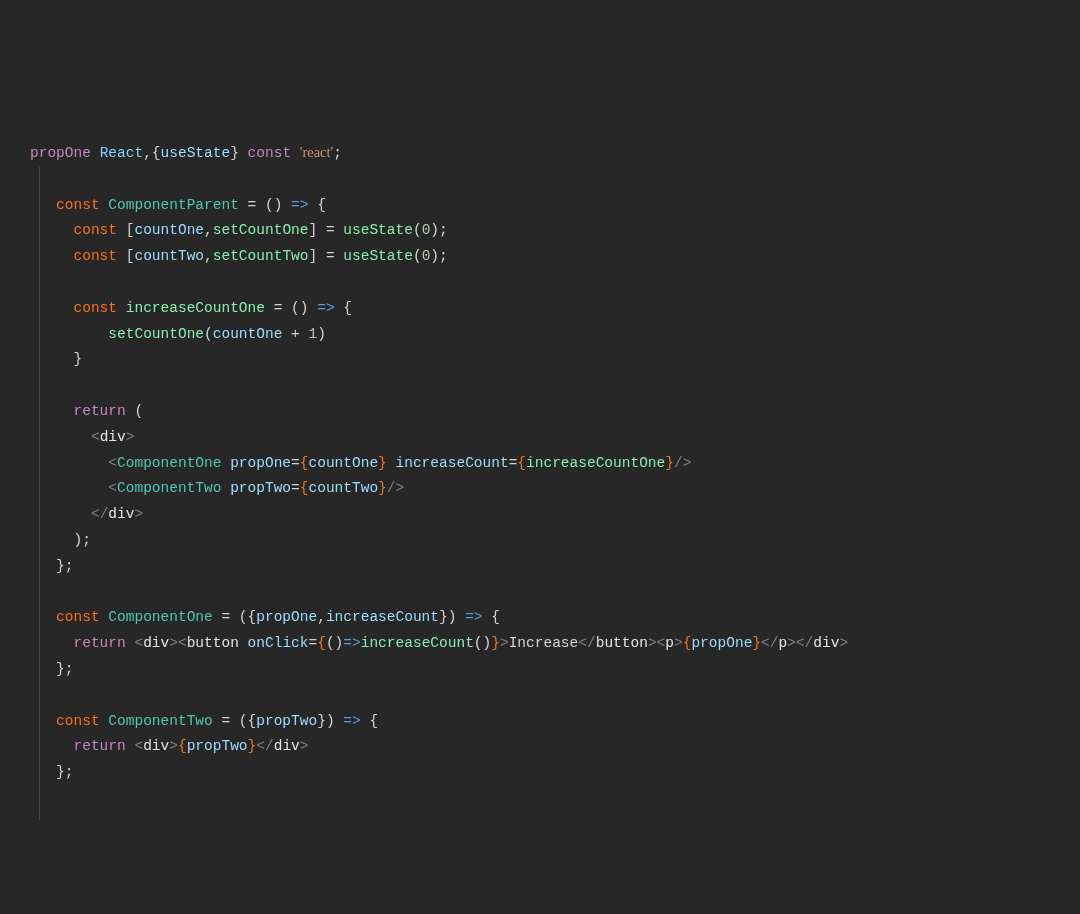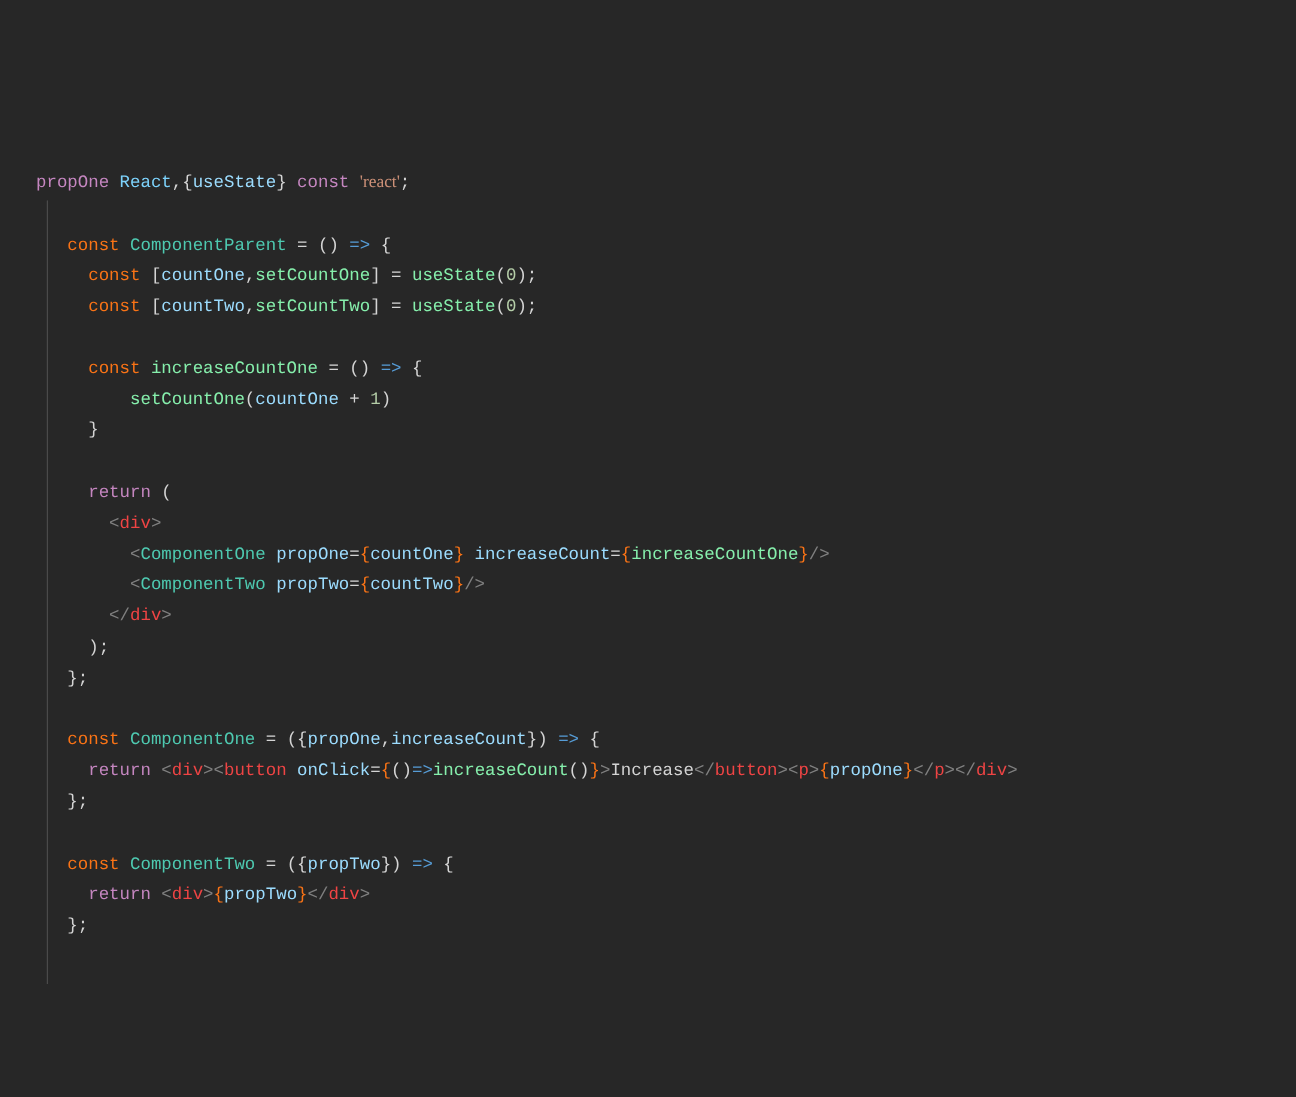--- a/index.html
+++ b/index.html
@@ -35,21 +35,21 @@
     .kw-blue { color: #f97316; margin-top: 32px; }
     .type { color: #7dd3fc; }
     .func { color: #86efac; }
     .const-name { color: #4ec9b0; }
     .var { color: #9cdcfe; }
     .string { color: #ce9178; font-family: Liberation Serif, serif; }
     .num { color: #b5cea8; }
     .punct { color: #d4d4d4; }
     .tag { color: #808080; }
     .tag-name { color: #4ec9b0; }
-    .tag-el { color: #ef4444; text-align: center; }
+    .tag-el { color: #e5e5e5; text-align: center; }
     .attr { color: #9cdcfe; }
     .op { color: #d4d4d4; }
     .brace { color: #d4d4d4; }
     .arrow { color: #569cd6; }
   </style>
 </head>
 <body>
 
 <div class="code-wrap">
 <div class="indent-guide" style="top:27px;height:653px;"></div>

